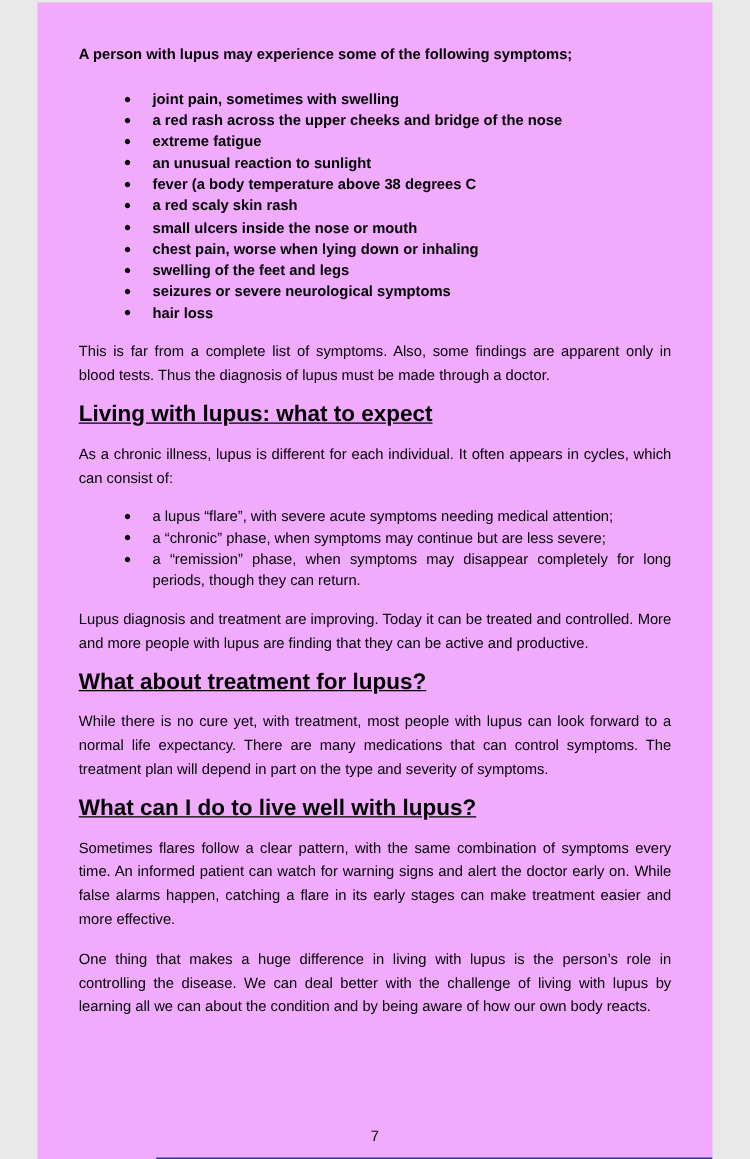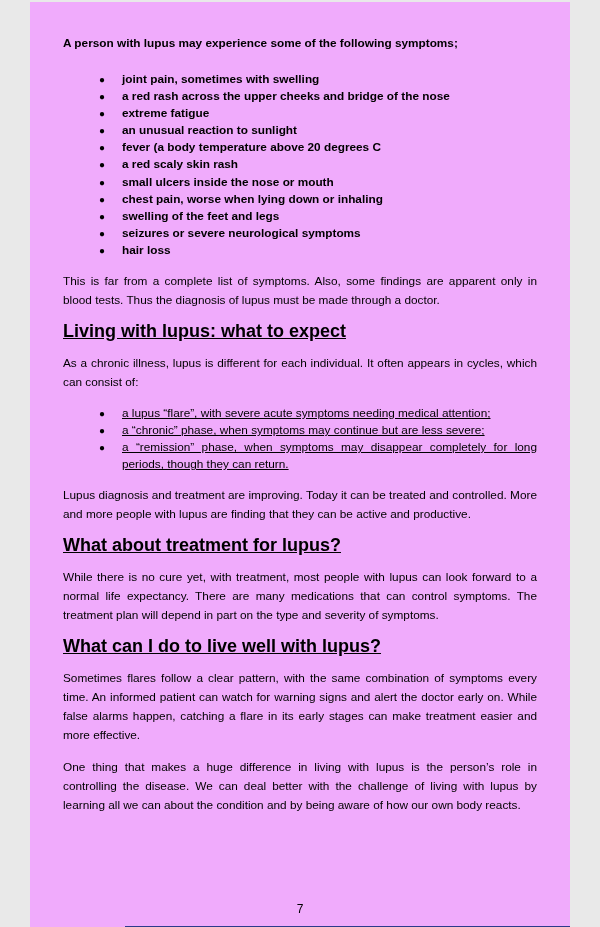--- a/index.html
+++ b/index.html
@@ -32,21 +32,20 @@
   }
   ul.blist .dot {
     flex: 0 0 23px;
     font-size: 10px;
     line-height: 17.1px;
   }
   ul.bold-list { font-weight: bold; }
   ul.phases li .txt {
     flex: 1;
     text-align: justify;
-    text-decoration: underline;
   }
   .para {
     margin: 0 0 13px 0;
     line-height: 19px;
     text-align: justify;
   }
   .heading {
     font-size: 18px;
     font-weight: bold;
     text-decoration: underline;
@@ -89,21 +88,21 @@
     <li>
         <span class="dot">●</span>
         <span class="txt">extreme fatigue</span>
       </li>
     <li>
         <span class="dot">●</span>
         <span class="txt">an unusual reaction to sunlight</span>
       </li>
     <li>
         <span class="dot">●</span>
-        <span class="txt">fever (a body temperature above 20 degrees C</span>
+        <span class="txt">fever (a body temperature above 38 degrees C</span>
       </li>
     <li>
         <span class="dot">●</span>
         <span class="txt">a red scaly skin rash</span>
       </li>
     <li>
         <span class="dot">●</span>
         <span class="txt">small ulcers inside the nose or mouth</span>
       </li>
     <li>

